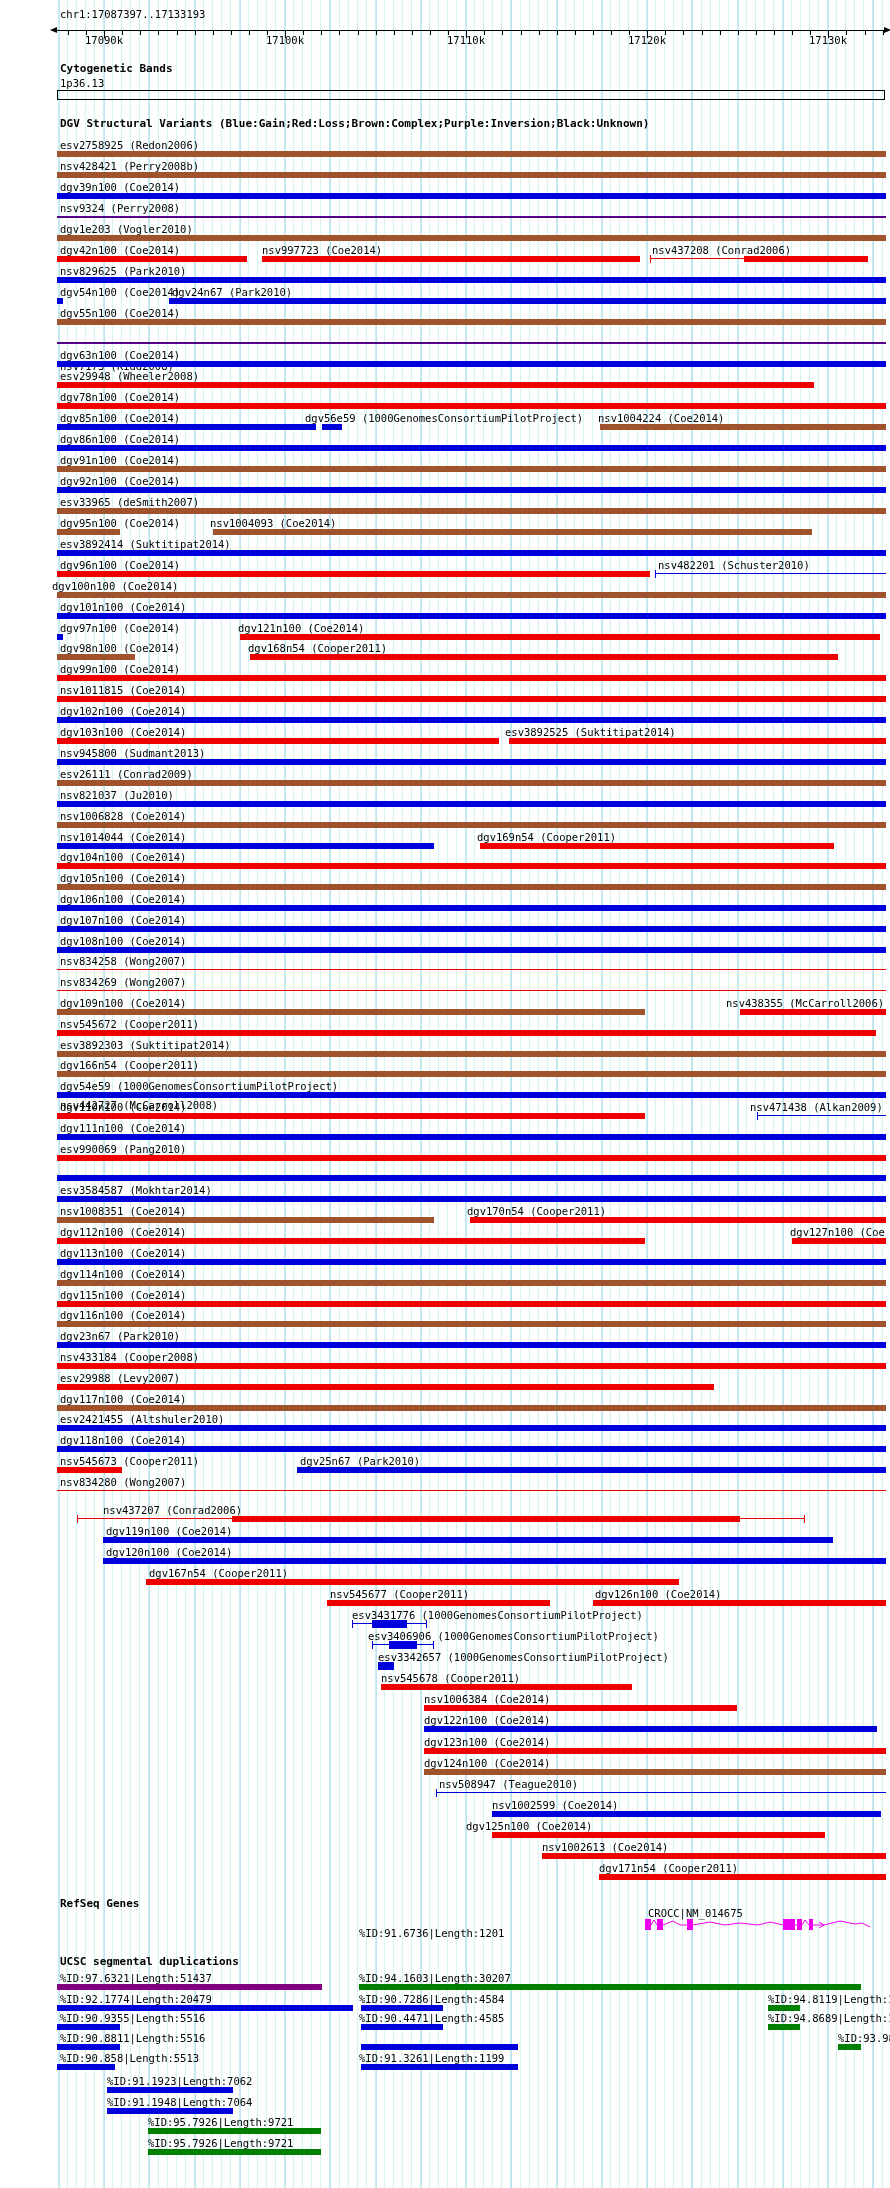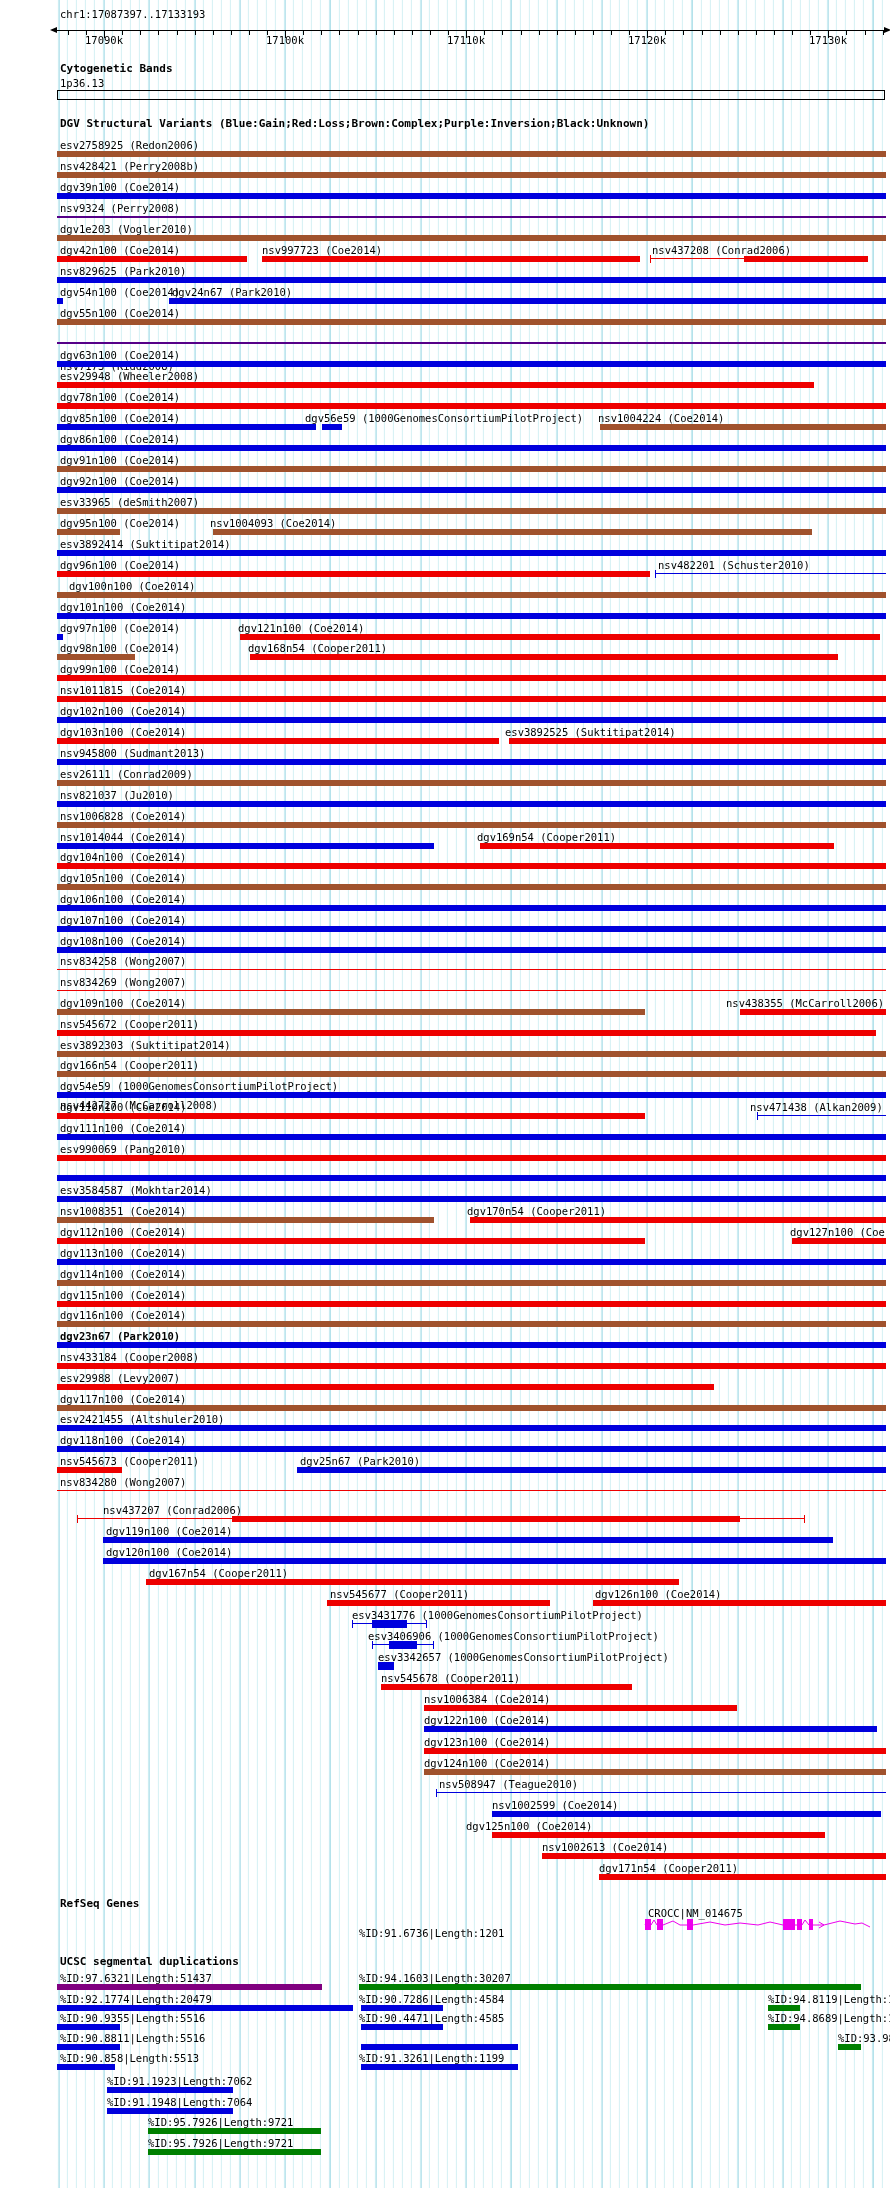--- a/index.html
+++ b/index.html
@@ -147,21 +147,21 @@
       <div class="bar" style="background: rgb(160, 82, 45); left: 57px; top: 529px; width: 63px; height: 6px;"></div>
       <div class="txt" style="left: 210px; top: 518px;">nsv1004093 (Coe2014)</div>
       <div class="bar" style="background: rgb(160, 82, 45); left: 213px; top: 529px; width: 599px; height: 6px;"></div>
       <div class="txt" style="left: 60px; top: 539px;">esv3892414 (Suktitipat2014)</div>
       <div class="bar" style="background: rgb(0, 0, 221); left: 57px; top: 550px; width: 829px; height: 6px;"></div>
       <div class="txt" style="left: 60px; top: 560px;">dgv96n100 (Coe2014)</div>
       <div class="bar" style="background: rgb(238, 0, 0); left: 57px; top: 571px; width: 593px; height: 6px;"></div>
       <div class="txt" style="left: 658px; top: 560px;">nsv482201 (Schuster2010)</div>
       <div class="bar" style="background: rgb(0, 0, 221); left: 655px; top: 570px; width: 1px; height: 8px;"></div>
       <div class="bar" style="background: rgb(0, 0, 221); left: 655px; top: 573px; width: 231px; height: 1px;"></div>
-      <div class="txt" style="left: 69px; top: 581px;">dgv100n100 (Coe2014)</div>
+      <div class="txt" style="left: 52px; top: 581px;">dgv100n100 (Coe2014)</div>
       <div class="bar" style="background: rgb(160, 82, 45); left: 57px; top: 592px; width: 829px; height: 6px;"></div>
       <div class="txt" style="left: 60px; top: 602px;">dgv101n100 (Coe2014)</div>
       <div class="bar" style="background: rgb(0, 0, 221); left: 57px; top: 613px; width: 829px; height: 6px;"></div>
       <div class="txt" style="left: 60px; top: 623px;">dgv97n100 (Coe2014)</div>
       <div class="bar" style="background: rgb(0, 0, 221); left: 57px; top: 634px; width: 6px; height: 6px;"></div>
       <div class="txt" style="left: 238px; top: 623px;">dgv121n100 (Coe2014)</div>
       <div class="bar" style="background: rgb(238, 0, 0); left: 240px; top: 634px; width: 640px; height: 6px;"></div>
       <div class="txt" style="left: 60px; top: 643px;">dgv98n100 (Coe2014)</div>
       <div class="bar" style="background: rgb(160, 82, 45); left: 57px; top: 654px; width: 78px; height: 6px;"></div>
       <div class="txt" style="left: 248px; top: 643px;">dgv168n54 (Cooper2011)</div>
@@ -236,21 +236,21 @@
       <div class="txt" style="left: 790px; top: 1227px;">dgv127n100 (Coe</div>
       <div class="bar" style="background: rgb(238, 0, 0); left: 792px; top: 1238px; width: 94px; height: 6px;"></div>
       <div class="txt" style="left: 60px; top: 1248px;">dgv113n100 (Coe2014)</div>
       <div class="bar" style="background: rgb(0, 0, 221); left: 57px; top: 1259px; width: 829px; height: 6px;"></div>
       <div class="txt" style="left: 60px; top: 1269px;">dgv114n100 (Coe2014)</div>
       <div class="bar" style="background: rgb(160, 82, 45); left: 57px; top: 1280px; width: 829px; height: 6px;"></div>
       <div class="txt" style="left: 60px; top: 1290px;">dgv115n100 (Coe2014)</div>
       <div class="bar" style="background: rgb(238, 0, 0); left: 57px; top: 1301px; width: 829px; height: 6px;"></div>
       <div class="txt" style="left: 60px; top: 1310px;">dgv116n100 (Coe2014)</div>
       <div class="bar" style="background: rgb(160, 82, 45); left: 57px; top: 1321px; width: 829px; height: 6px;"></div>
-      <div class="txt" style="left: 60px; top: 1331px; font-weight: bold;">dgv23n67 (Park2010)</div>
+      <div class="txt" style="left: 60px; top: 1331px;">dgv23n67 (Park2010)</div>
       <div class="bar" style="background: rgb(0, 0, 221); left: 57px; top: 1342px; width: 829px; height: 6px;"></div>
       <div class="txt" style="left: 60px; top: 1352px;">nsv433184 (Cooper2008)</div>
       <div class="bar" style="background: rgb(238, 0, 0); left: 57px; top: 1363px; width: 829px; height: 6px;"></div>
       <div class="txt" style="left: 60px; top: 1373px;">esv29988 (Levy2007)</div>
       <div class="bar" style="background: rgb(238, 0, 0); left: 57px; top: 1384px; width: 657px; height: 6px;"></div>
       <div class="txt" style="left: 60px; top: 1394px;">dgv117n100 (Coe2014)</div>
       <div class="bar" style="background: rgb(160, 82, 45); left: 57px; top: 1405px; width: 829px; height: 6px;"></div>
       <div class="txt" style="left: 60px; top: 1414px;">esv2421455 (Altshuler2010)</div>
       <div class="bar" style="background: rgb(0, 0, 221); left: 57px; top: 1425px; width: 829px; height: 6px;"></div>
       <div class="txt" style="left: 60px; top: 1435px;">dgv118n100 (Coe2014)</div>

